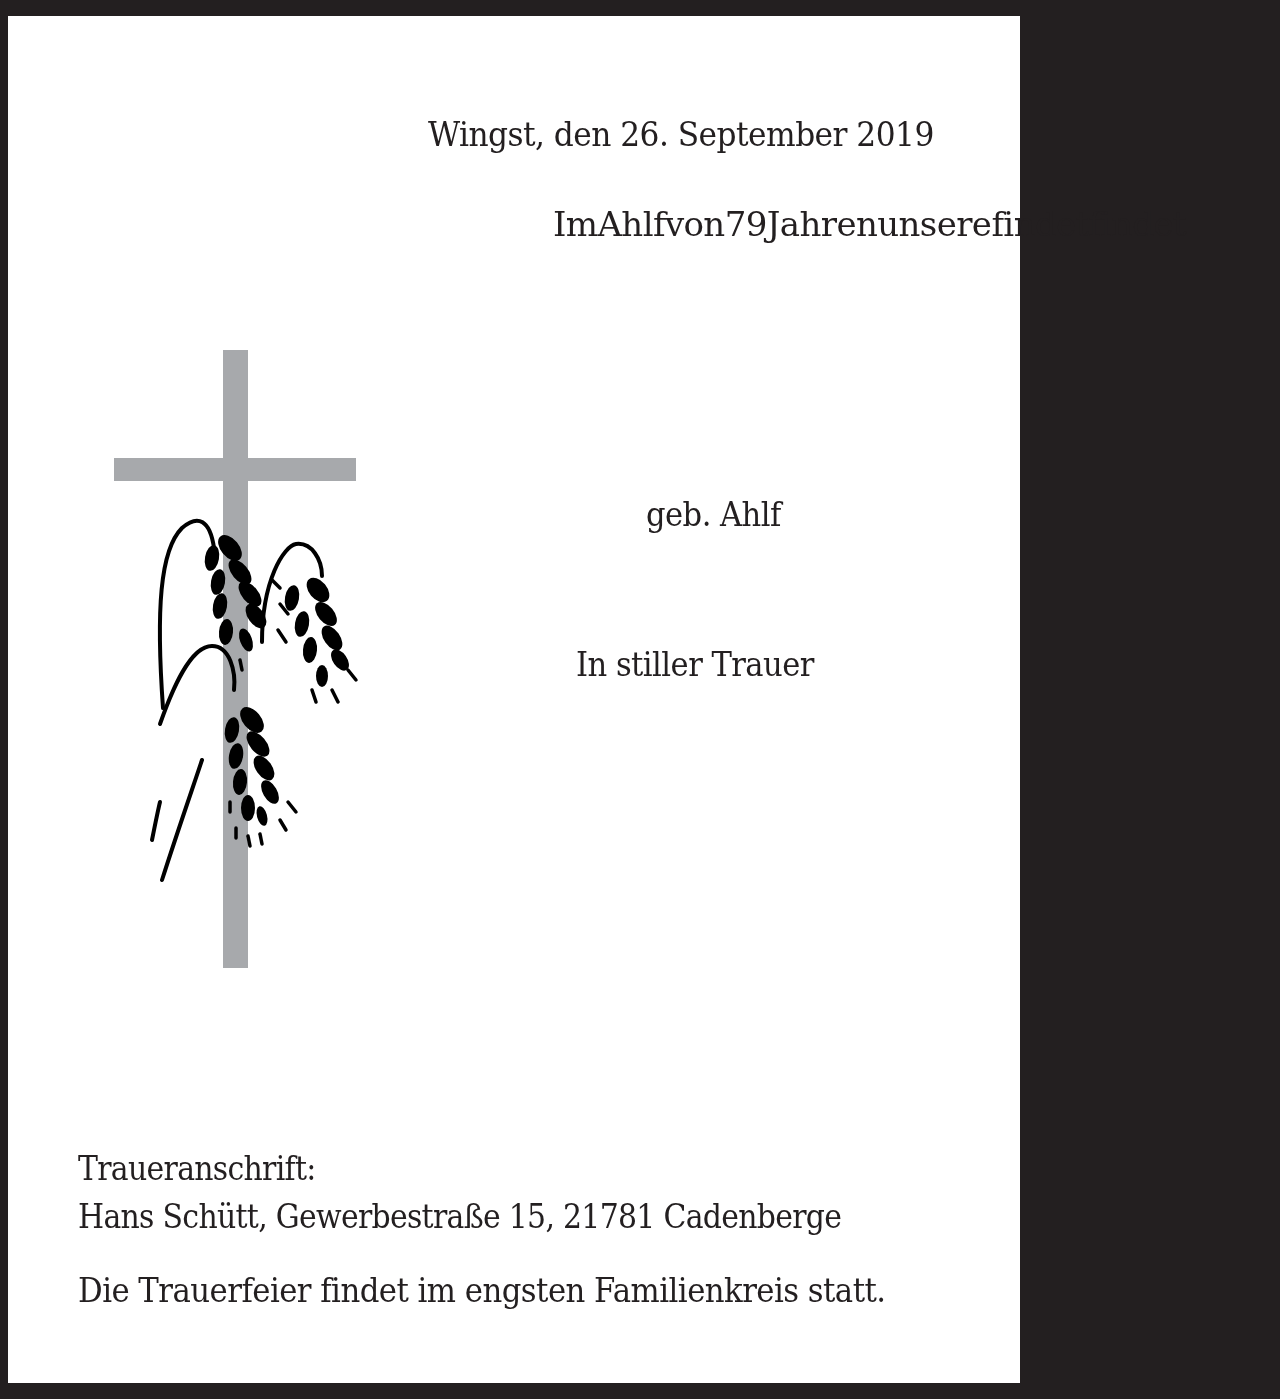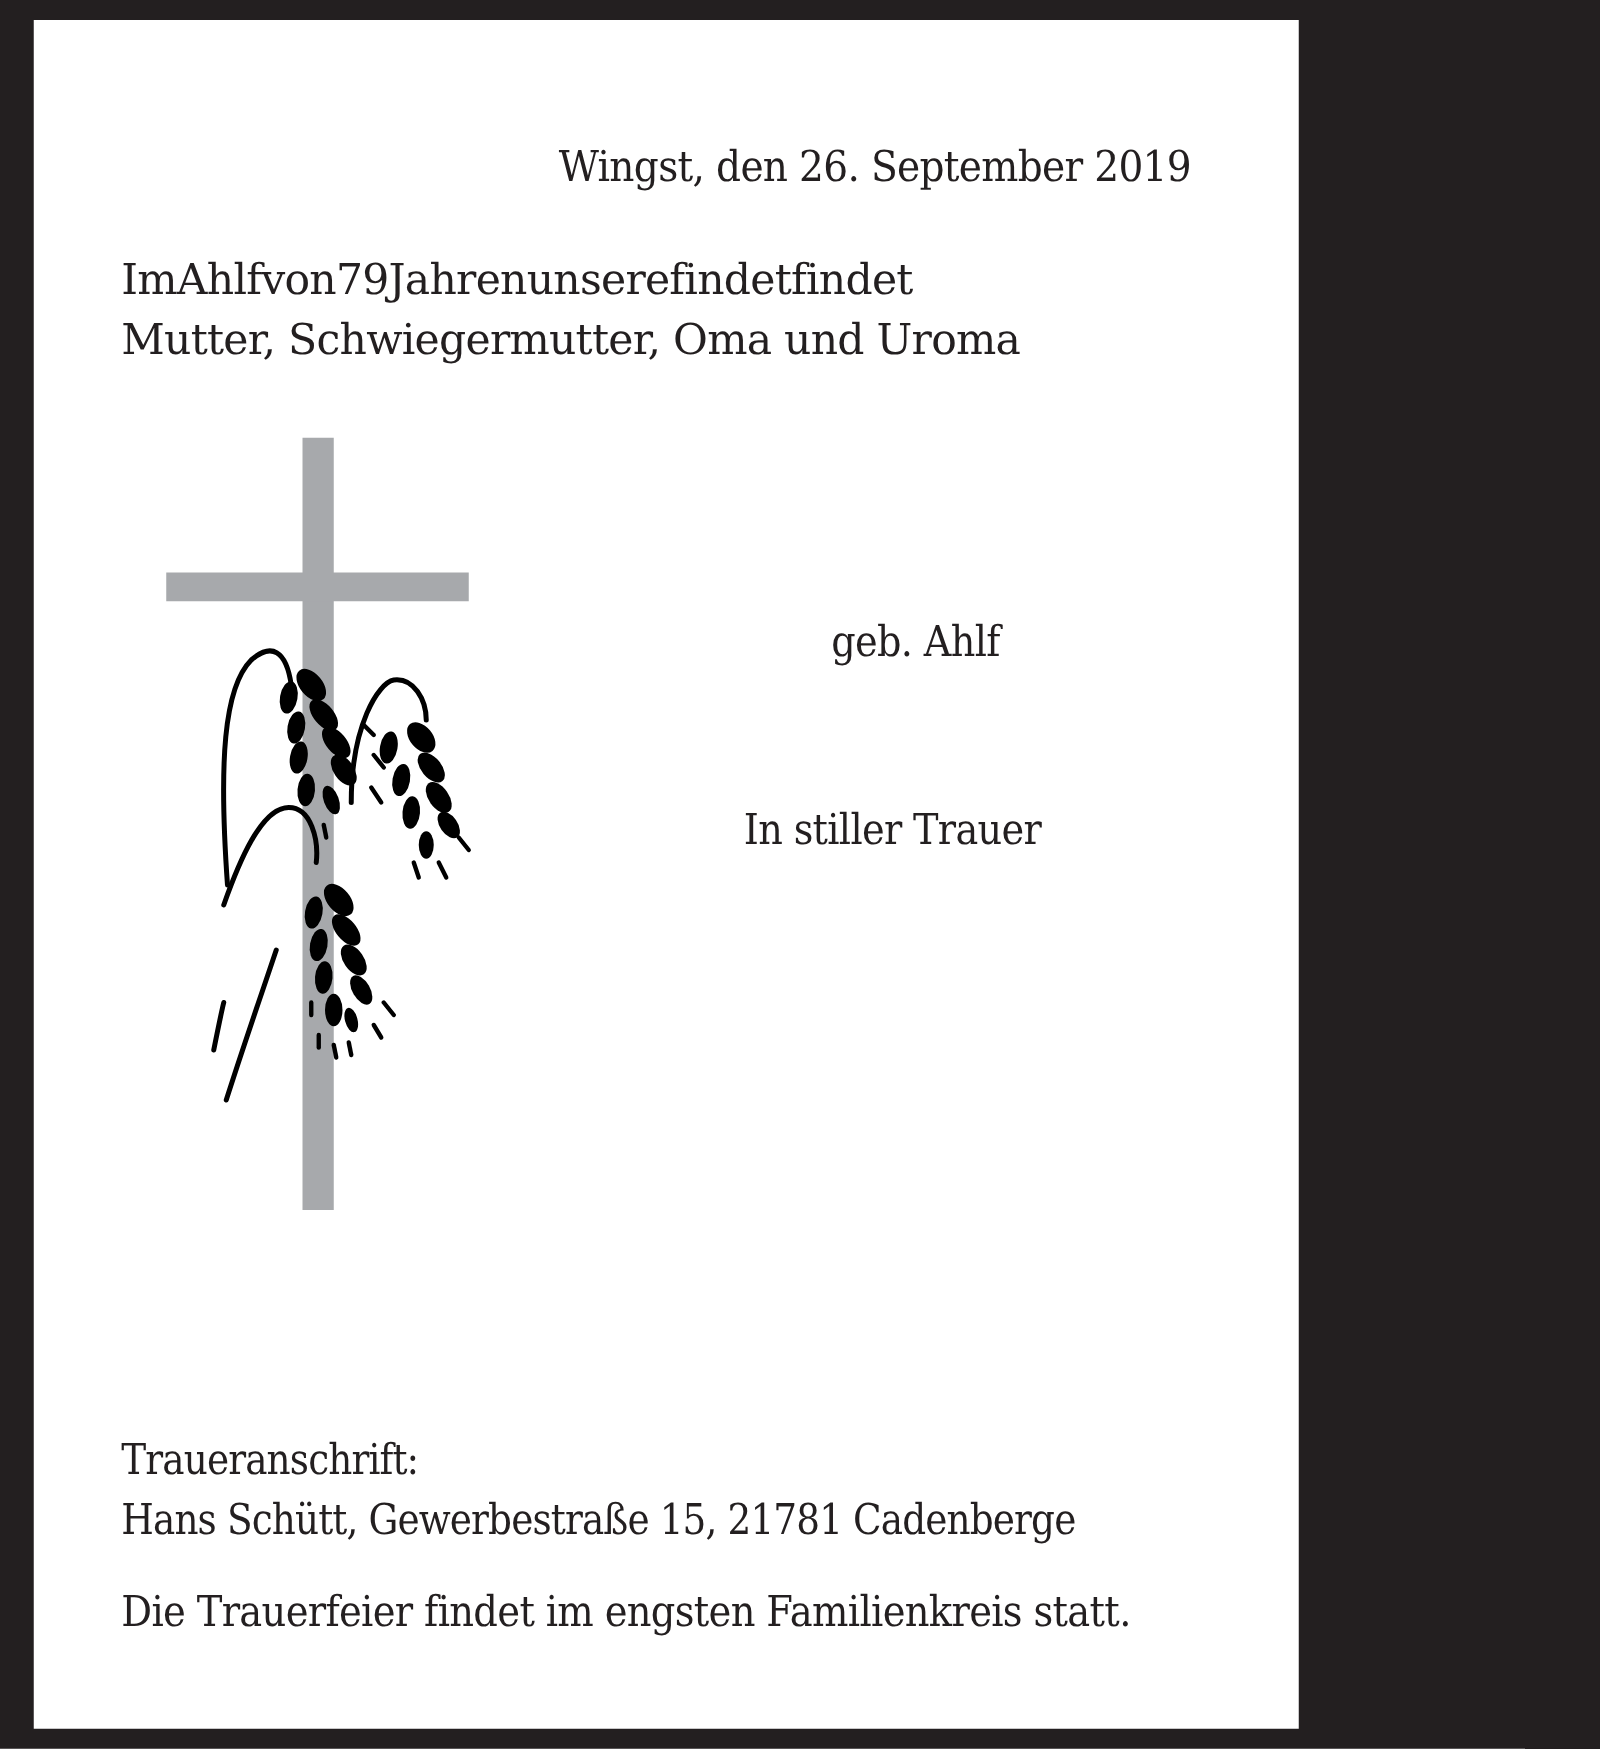--- a/index.html
+++ b/index.html
@@ -1,21 +1,21 @@
 <!DOCTYPE html>
 <html><head>
 <meta charset="utf-8">
 <style>
   html, body { margin:0; padding:0; }
   body { width:1280px; height:1399px; background:#231f20; position:relative; overflow:hidden; font-family:"DejaVu Serif", "Liberation Serif", serif; color:#231f20; }
-  .paper { position:absolute; left:27px; top:16px; width:1012px; height:1367px; background:#ffffff; }
+  .paper { position:absolute; left:8px; top:16px; width:1012px; height:1367px; background:#ffffff; }
   .txt { position:absolute; white-space:nowrap; font-family:"DejaVu Serif", serif; color:#231f20; }
   .date { right:86px; top:98px; font-size:34px; letter-spacing:-0.6px; transform:scaleX(0.92); transform-origin:right center; }
   .intro { left:70px; top:184px; width:1108px; font-size:34px; line-height:48px; white-space:normal; letter-spacing:-0.6px; }
-  .intro .l1 { display:flex; justify-content:flex-start; }
+  .intro .l1 { display:flex; justify-content:flex-end; }
   .name { left:404px; top:366px; font-size:92px; font-weight:bold; font-family:"Liberation Serif", serif; letter-spacing:-1px; }
   .birth { left:638px; top:478px; font-size:34px; letter-spacing:-0.6px; transform:scaleX(0.9); transform-origin:left center; }
   .mourn { left:568px; top:628px; font-size:34px; letter-spacing:-0.6px; transform:scaleX(0.9); transform-origin:left center; }
   .family { position:absolute; left:568px; top:694px; margin:0; padding:0; list-style:none; }
   .family li { font-family:"DejaVu Serif", serif; font-weight:bold; font-size:33px; line-height:61px; height:61px; letter-spacing:-0.4px; transform:scaleX(0.92); transform-origin:left center; white-space:nowrap; }
   .addr-label { left:70px; top:1132px; font-size:34px; letter-spacing:-0.8px; transform:scaleX(0.88); transform-origin:left center; }
   .addr { left:70px; top:1180px; font-size:34px; letter-spacing:-0.8px; transform:scaleX(0.88); transform-origin:left center; }
   .note { left:70px; top:1254px; font-size:34px; letter-spacing:-0.6px; transform:scaleX(0.905); transform-origin:left center; }
   .emblem { position:absolute; left:104px; top:334px; width:260px; height:620px; }
 </style>
@@ -30,21 +30,20 @@
     <div class="l1">
       <span>Im</span>
       <span>Ahlf</span>
       <span>von</span>
       <span>79</span>
       <span>Jahren</span>
       <span>unsere</span>
       <span>findet</span>
       <span>findet</span>
     </div>
-    <div style="letter-spacing:-0.6px;">Mutter, Schwiegermutter, Oma und Uroma</div>
   </div>
 
   <svg class="emblem" viewBox="0 0 260 620" xmlns="http://www.w3.org/2000/svg">
 
     <rect x="111" y="0" width="25" height="618" fill="#a7a9ac"></rect>
     <rect x="2" y="108" width="242" height="23" fill="#a7a9ac"></rect>
 
     <g fill="none" stroke="#000" stroke-width="4" stroke-linecap="round">
       <path d="M51 358 C 44 260, 48 200, 70 178 C 86 164, 98 170, 102 198"></path>
       <path d="M150 292 C 150 230, 172 196, 184 194 C 200 192, 210 210, 210 226"></path>

